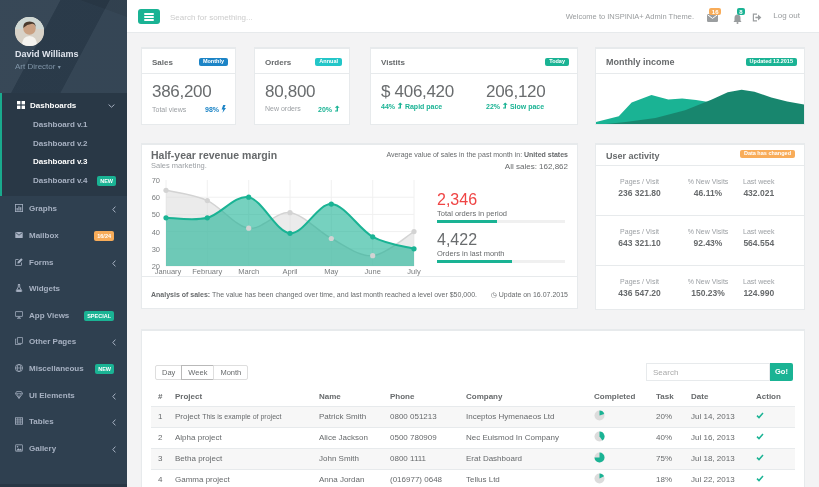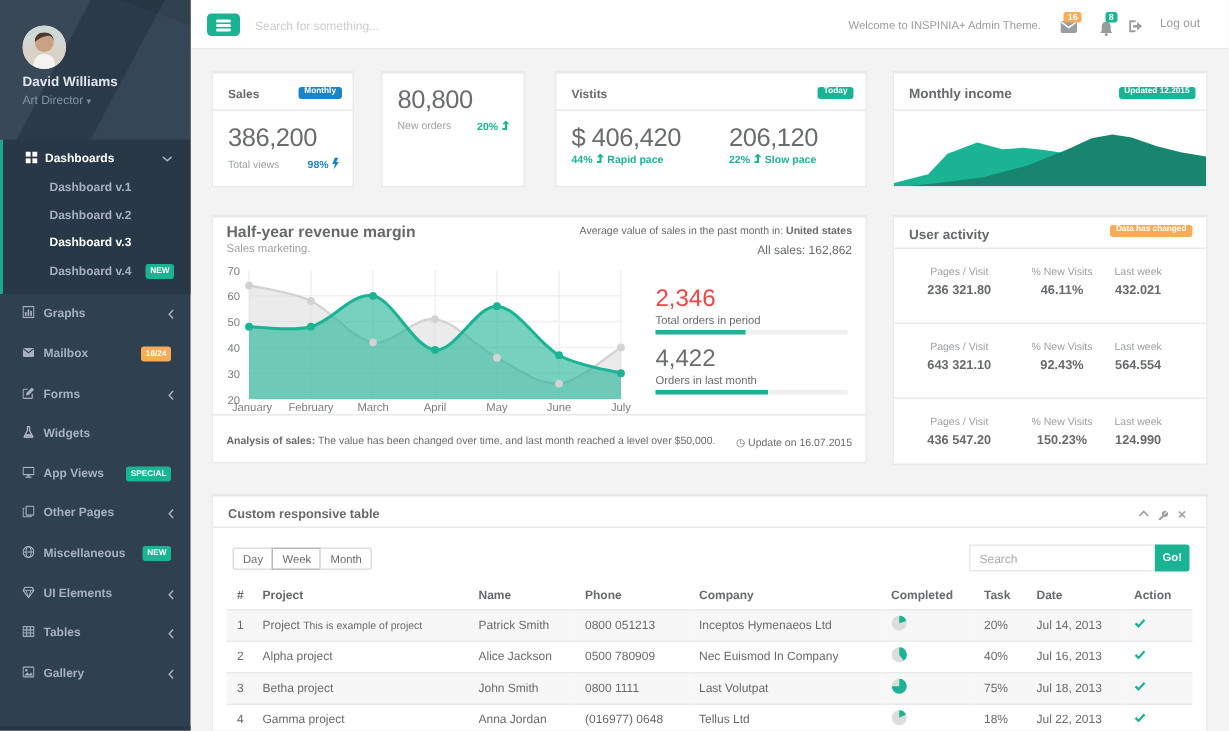--- a/index.html
+++ b/index.html
@@ -210,20 +210,24 @@
     <div class="bignum">386,200</div>
     <div class="statrow">
         <span class="lbl">Total views</span>
         <span class="blue" style="font-weight:bold">98% <svg width="5" height="8" viewBox="0 0 5 8" style="vertical-align:-1px">
             <path d="M2.2 0 L4.6 0 L3.2 3 L5 3 L1.4 8 L2.3 4.4 L0.6 4.4 Z" fill="#1c84c6"></path>
           </svg></span>
       </div>
   </div>
 </div>
 <div class="panel sbox" id="box2">
+  <div class="ptitle">
+      <h5>Orders</h5>
+      <span class="plabel bg-cyan" style="right:7px; top:9px;">Annual</span>
+    </div>
   <div class="pbody">
     <div class="bignum">80,800</div>
     <div class="statrow">
         <span class="lbl">New orders</span>
         <span class="teal" style="font-weight:bold">20% <svg width="6" height="7" viewBox="0 0 6 7" style="vertical-align:-0.5px">
             <path d="M3.2 0.4 L5.6 2.8 L4 2.8 L4 6.6 L1 6.6 L1 5.4 L2.6 5.4 L2.6 2.8 L0.8 2.8 Z" fill="#1ab394"></path>
           </svg></span>
       </div>
   </div>
 </div>
@@ -392,32 +396,20 @@
         </div>
       <div class="c">
           <div class="l">Last week</div>
           <div class="v">124.990</div>
         </div>
     </div>
   </div>
 </div>
 
 <div class="panel" id="tablepanel">
-  <div class="ptitle" style="height:21px; padding:6px 8px 0 10px;">
-      <h5 style="font-size:8.5px;">Custom responsive table</h5>
-    <svg style="position:absolute; right:38px; top:9px;" width="7" height="5" viewBox="0 0 7 5">
-        <path d="M0.6 4 L3.5 1 L6.4 4" fill="none" stroke="#9b9fa3" stroke-width="1.1"></path>
-      </svg>
-    <svg style="position:absolute; right:25px; top:9px;" width="7" height="7" viewBox="0 0 7 7">
-        <path d="M6.2 1.2 L4.2 3.2 L3.8 2.8 L5.8 0.8 C5 0.3 3.9 0.4 3.2 1.1 C2.5 1.8 2.4 2.8 2.8 3.6 L0.7 5.7 C0.4 6 0.4 6.4 0.7 6.6 C1 6.9 1.4 6.9 1.7 6.6 L3.8 4.5 C4.6 4.9 5.6 4.7 6.2 4 C6.9 3.3 7 2.2 6.2 1.2 Z" fill="#9b9fa3"></path>
-      </svg>
-    <svg style="position:absolute; right:13px; top:9px;" width="6" height="6" viewBox="0 0 6 6">
-        <path d="M1 1 L5 5 M5 1 L1 5" stroke="#9b9fa3" stroke-width="1.1"></path>
-      </svg>
-  </div>
   <div style="display:flex; position:absolute; left:13px; top:34px;">
     <span style="display:inline-block; height:15px; line-height:14px; padding:0 6px; font-size:7.5px; border:1px solid #dedede; border-radius:2px 0 0 2px; background:#fff; color:#676a6c;">Day</span>
       <span style="display:inline-block; height:15px; line-height:14px; padding:0 6px; font-size:7.5px; border:1px solid #b9b9b9; border-left:1px solid #b9b9b9; margin-left:-1px; background:#fff; color:#676a6c;">Week</span>
       <span style="display:inline-block; height:15px; line-height:14px; padding:0 6px; font-size:7.5px; border:1px solid #dedede; margin-left:-1px; border-radius:0 2px 2px 0; background:#fff; color:#676a6c;">Month</span>
   </div>
   <div style="position:absolute; left:504px; top:32px; width:124px; height:18px; border:1px solid #e7eaec; background:#fff; font-size:8px; color:#aaa; line-height:17px; padding-left:6px;">Search</div>
   <div style="position:absolute; left:628px; top:32px; width:23px; height:18px; background:#1ab394; border-radius:0 2px 2px 0; color:#fff; font-size:7.5px; font-weight:bold; text-align:center; line-height:18px;">Go!</div>
 
   <table id="tbl">
     <colgroup>
@@ -475,21 +467,21 @@
           <td>Jul 16, 2013</td>
           <td><svg width="8" height="7" viewBox="0 0 8 7">
               <path d="M1 3.6 L3 5.6 L7 1.1" fill="none" stroke="#1ab394" stroke-width="1.5"></path>
             </svg></td>
         </tr>
       <tr class="odd">
           <td>3</td>
           <td>Betha project</td>
           <td>John Smith</td>
           <td>0800 1111</td>
-          <td>Last Volutpat</td>
+          <td>Erat Dashboard</td>
           <td><svg width="11" height="11" viewBox="0 0 11 11">
               <circle cx="5.5" cy="5.5" r="5" fill="#dcdcdc"></circle>
               <path d="M5.5 5.5 L5.5 0.5 A5 5 0 1 1 0.5 5.5 Z" fill="#1ab394"></path>
             </svg></td>
           <td>75%</td>
           <td>Jul 18, 2013</td>
           <td><svg width="8" height="7" viewBox="0 0 8 7">
               <path d="M1 3.6 L3 5.6 L7 1.1" fill="none" stroke="#1ab394" stroke-width="1.5"></path>
             </svg></td>
         </tr>

